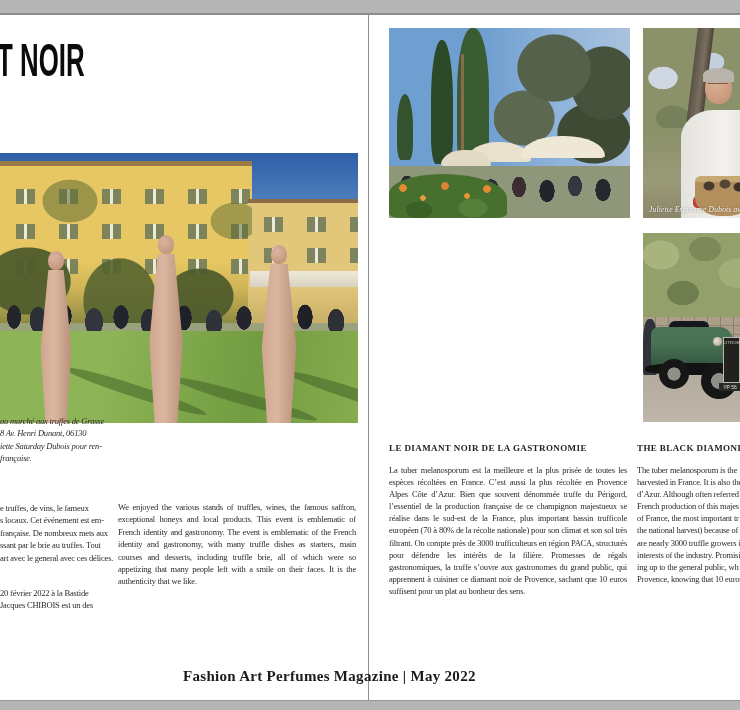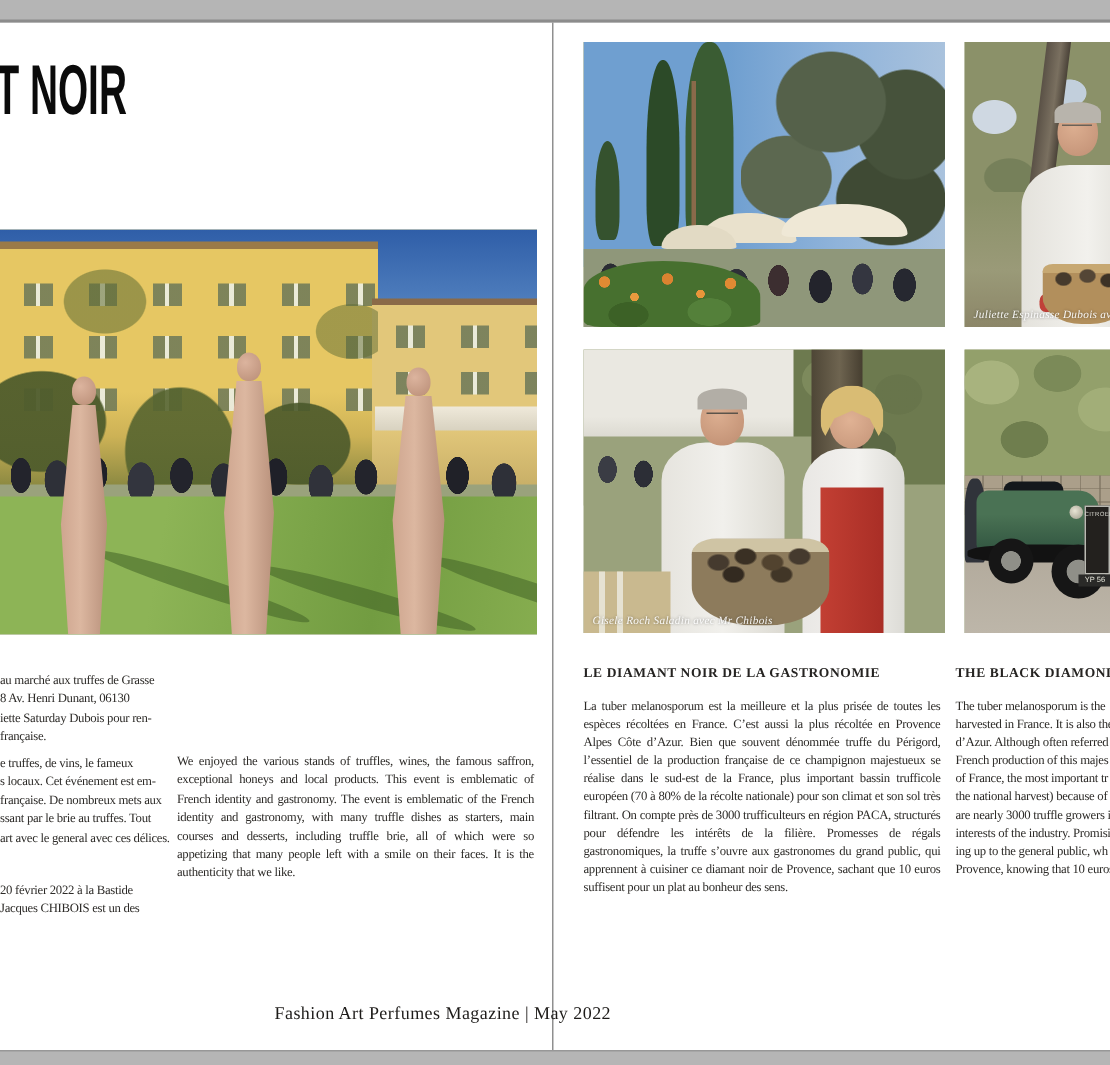--- a/index.html
+++ b/index.html
@@ -164,31 +164,31 @@
   .wheel{position:absolute;border-radius:50%;background:radial-gradient(circle,#8f8f88 0 30%,#161616 32% 100%);}
   .pd-plate{position:absolute;left:76px;top:150px;width:22px;height:8px;background:#2a2a28;color:#e8e8dc;font-family:"Liberation Sans",sans-serif;font-size:5px;text-align:center;line-height:8px;}
 
   
   .caption{position:absolute;left:6px;bottom:4px;font-style:italic;font-size:7.5px;color:rgba(255,255,255,.93);
            letter-spacing:.2px;text-shadow:0 0 2px rgba(0,0,0,.45);white-space:nowrap;}
 
   
   .bodytext{font-size:8.5px;letter-spacing:-0.2px;line-height:12.4px;color:#2d2b28;}
   .frag{white-space:nowrap;}
-  .fr-p1{position:absolute;left:0;top:447px;}
+  .fr-p1{position:absolute;left:0;top:415px;font-style:italic;}
   .fr-p2{position:absolute;left:0;top:502px;}
   .fr-p3{position:absolute;left:0;top:587px;}
   .en-p{position:absolute;left:118px;width:238px;text-align:justify;}
   .en-p1{top:441px;} .en-p2{top:501px;} .en-p3{top:586px;}
   .sec-heading{position:absolute;top:443px;font-size:9px;font-weight:bold;letter-spacing:.4px;color:#262422;white-space:nowrap;}
   .fr-sec-heading{left:389px;}
   .en-sec-heading{left:637px;}
   .fr-sec-body{position:absolute;left:389px;top:464px;width:238px;text-align:justify;line-height:12.1px;}
   .en-sec-lines{position:absolute;left:637px;top:464px;line-height:12.1px;}
-  .footer{position:absolute;left:183px;top:668px;font-size:12px;font-weight:normal;letter-spacing:.3px;color:#1d1b19;white-space:nowrap;}
+  .footer{position:absolute;left:183px;top:668px;font-size:15px;font-weight:bold;letter-spacing:.3px;color:#1d1b19;white-space:nowrap;}
 </style>
 </head>
 <body>
 
 <div id="app">
 
   <div class="chrome-top"></div>
   <div class="chrome-bottom"></div>
   <div class="page-divider"></div>
 
@@ -270,37 +270,20 @@
     <div class="ab pb-trunk"></div>
     <div class="ab pb-chef-coat"></div>
     <div class="ab pb-chef-head"></div>
     <div class="ab pb-chef-hair"></div>
     <div class="ab pb-glasses"></div>
     <div class="ab pb-ribbon"></div>
     <div class="ab pb-basket"></div>
     <div class="caption">Juliette Espinasse Dubois avec Mr</div>
   </div>
 
-  <div class="photo photo-c">
-    <div class="ab pc-tent"></div>
-    <div class="ab pc-foliage"></div>
-    <div class="ab pc-under-tent"></div>
-    <div class="ab pc-trunk"></div>
-    <div class="ab pc-man-coat"></div>
-    <div class="ab pc-man-head"></div>
-    <div class="ab pc-man-hair"></div>
-    <div class="ab pc-man-glasses"></div>
-    <div class="ab pc-woman-jacket"></div>
-    <div class="ab pc-woman-dress"></div>
-    <div class="ab pc-woman-head"></div>
-    <div class="ab pc-woman-hair"></div>
-    <div class="ab pc-table"></div>
-    <div class="ab pc-basket"></div>
-    <div class="caption">Gisele Roch Saladin avec Mr Chibois</div>
-  </div>
 
   <div class="photo photo-d">
     <div class="ab pd-foliage"></div>
     <div class="ab pd-wall"></div>
     <div class="ab pd-road"></div>
     <div class="ab pd-figure"></div>
     <div class="ab pd-car-seats"></div>
     <div class="ab pd-car-body"></div>
     <div class="ab pd-car-fender"></div>
     <div class="wheel" style="left:16px;top:126px;width:30px;height:30px;"></div>

